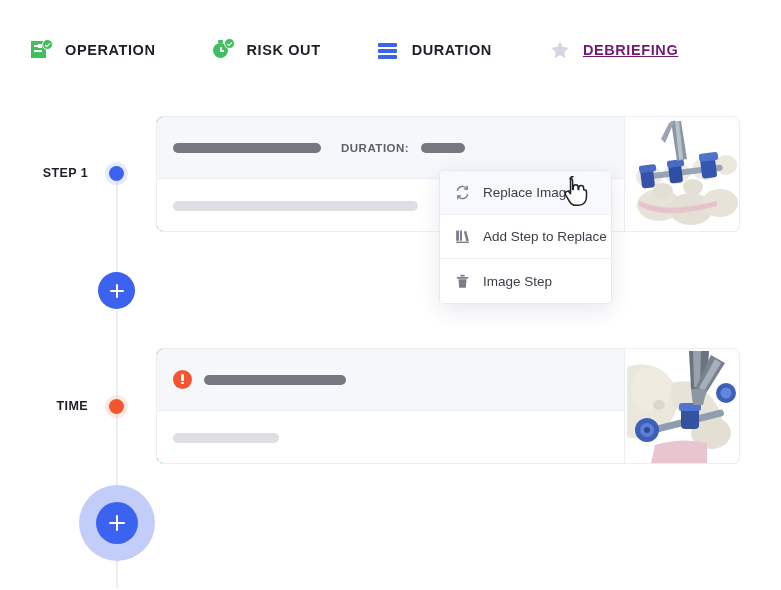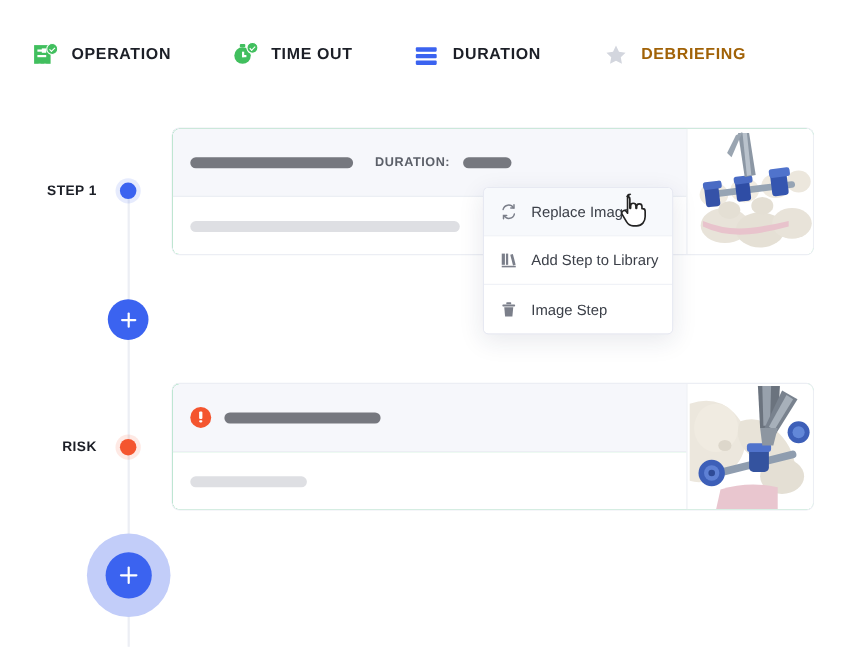--- a/index.html
+++ b/index.html
@@ -34,21 +34,21 @@
     cursor: pointer;
   }
   .nav-item:last-child { margin-right: 0; }
   .nav-label {
     font-size: 14.5px;
     font-weight: bold;
     letter-spacing: 0.6px;
     color: #1c1f27;
     white-space: nowrap;
   }
-  .nav-item.inactive .nav-label { color: #a16207; }
+  .nav-item.inactive .nav-label { color: #701a75; text-decoration: underline; }
   .nav-icon { width: 24px; height: 24px; position: relative; flex: 0 0 24px; }
 
   
   .ic-brief .body {
     position: absolute; left: 1px; top: 3px;
     width: 15px; height: 17px; background: #41bf5e;
   }
   .ic-brief .notch1, .ic-brief .notch2 {
     position: absolute; background: #ffffff; width: 2px; height: 3px; bottom: 1px;
   }
@@ -318,21 +318,21 @@
     </div>
 
     <div class="nav-item">
       <span class="nav-icon ic-timer">
         <span class="stem"></span>
         <span class="dial"></span>
         <span class="hand"></span>
         <span class="hand2"></span>
         <span class="badge"></span>
       </span>
-      <span class="nav-label">TIME OUT</span>
+      <span class="nav-label">RISK OUT</span>
     </div>
 
     <div class="nav-item">
       <span class="nav-icon ic-bars">
         <span class="b1"></span>
           <span class="b2"></span>
           <span class="b3"></span>
       </span>
       <span class="nav-label">DURATION</span>
     </div>
@@ -345,21 +345,21 @@
       </span>
       <span class="nav-label">DEBRIEFING</span>
     </div>
   </div>
 
   <div class="timeline-line"></div>
 
   <div class="tl-label step1">STEP 1</div>
   <div class="tl-dot blue"></div>
 
-  <div class="tl-label risk">RISK</div>
+  <div class="tl-label risk">TIME</div>
   <div class="tl-dot red"></div>
 
   <div class="tl-add">
     <span class="plus"></span>
   </div>
 
   <div class="tl-add-big">
     <span class="inner">
       <span class="plus"></span>
     </span>
@@ -474,21 +474,21 @@
 
     <div class="ctx-item">
       <span class="ctx-icon">
         <svg width="17" height="17" viewBox="0 0 20 20">
           <rect x="2.5" y="3" width="3.4" height="12" fill="#7b7f8a"></rect>
           <rect x="7" y="3" width="2.4" height="12" fill="#7b7f8a"></rect>
           <path d="M11.6 4.2 L14.4 3.4 L17.4 15 L14.6 15.8 Z" fill="#7b7f8a"></path>
           <rect x="2.5" y="16" width="15" height="1.7" fill="#7b7f8a"></rect>
         </svg>
       </span>
-      <span class="ctx-text">Add Step to Library</span>
+      <span class="ctx-text">Add Step to Replace</span>
     </div>
 
     <div class="ctx-item">
       <span class="ctx-icon">
         <svg width="17" height="17" viewBox="0 0 20 20">
           <rect x="7.4" y="2.2" width="5.2" height="2" rx="0.6" fill="#7b7f8a"></rect>
           <rect x="3.2" y="4.6" width="13.6" height="2.1" rx="0.8" fill="#7b7f8a"></rect>
           <path d="M5.2 7.4 L14.8 7.4 L13.9 17.4 L6.1 17.4 Z" fill="#7b7f8a"></path>
         </svg>
       </span>

